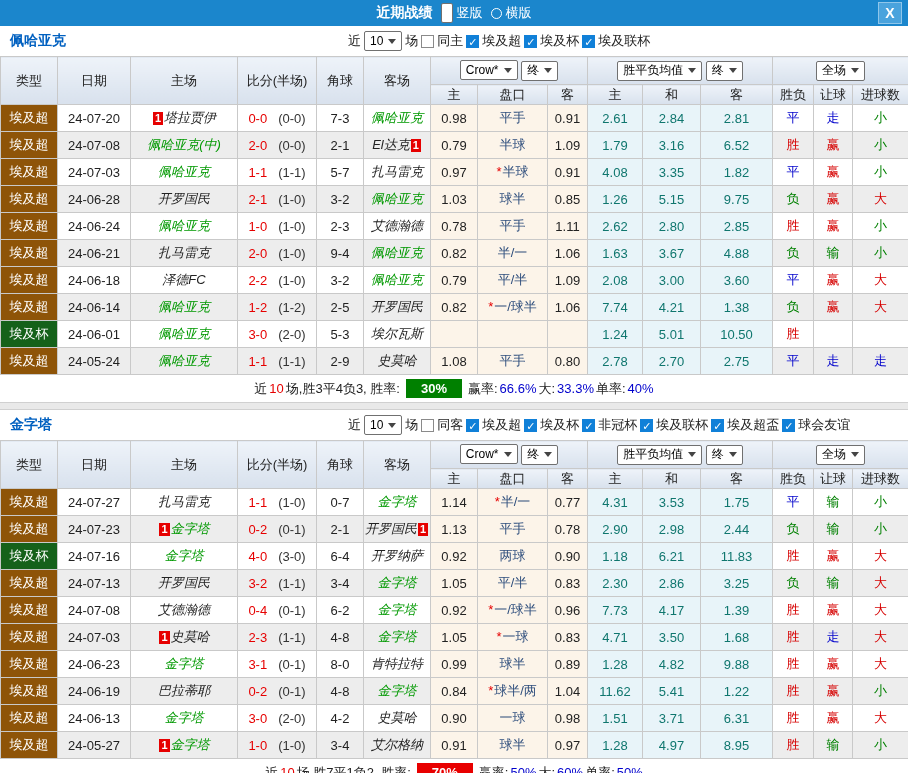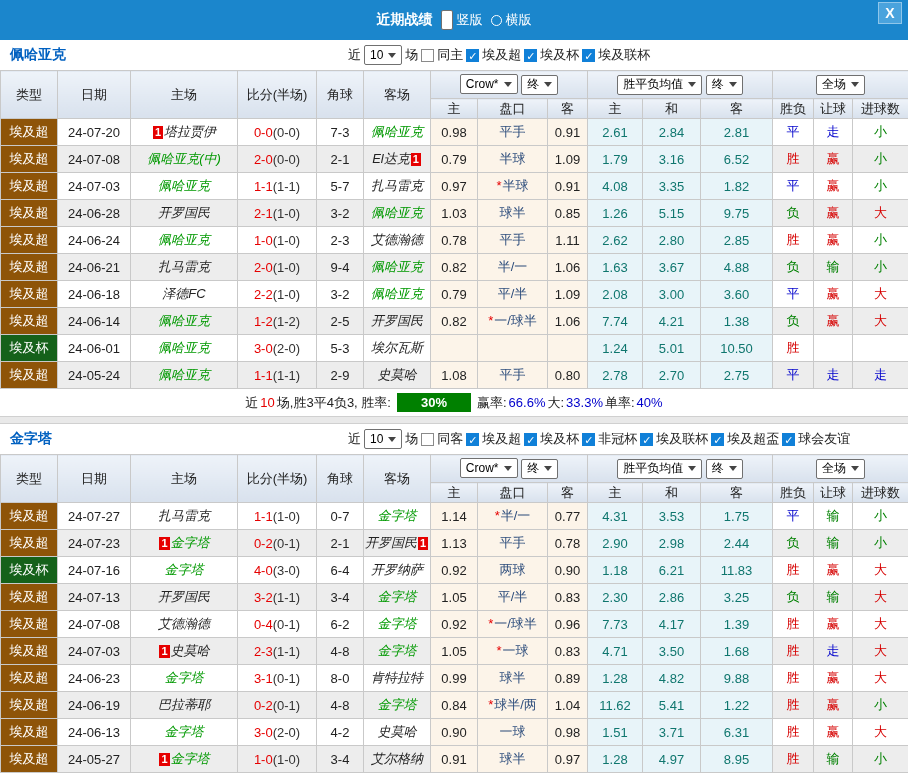--- a/index.html
+++ b/index.html
@@ -1,20 +1,20 @@
 <!DOCTYPE html>
 <html><head>
 <meta charset="utf-8">
 <style>
   * { box-sizing: border-box; }
   html,body { margin:0; padding:0; background:#fff; }
   body { width:908px; font-family:"Liberation Sans","DejaVu Sans",sans-serif; font-size:13px; color:#222; }
 
   
-  .titlebar { position:relative; height:40px; background:#1b86cc; display:flex; align-items:center; justify-content:center; color:#fff; }
+  .titlebar { position:relative; height:26px; background:#1b86cc; display:flex; align-items:center; justify-content:center; color:#fff; }
   .titlebar .t { font-weight:bold; font-size:14px; }
   .radio { display:inline-block; width:11px; height:11px; border:1.5px solid #fff; border-radius:50%; margin:0 4px 0 8px; vertical-align:-1px; }
   .radio.sel { background:#fff; }
   .close-btn { position:absolute; right:6px; top:2px; width:24px; height:22px; background:#4aa3dd; border:1px solid #8fc6ea; color:#fff; font-weight:bold; font-size:14px; text-align:center; line-height:20px; cursor:pointer; }
 
   
   .sec-head { position:relative; height:30px; display:flex; align-items:center; background:#fff; }
   .team { color:#0060c0; font-weight:bold; font-size:14px; margin-left:10px; }
   .sec-controls { position:absolute; left:348px; display:flex; align-items:center; white-space:nowrap; }
   .sec-controls > * { margin-right:3px; }
@@ -34,30 +34,30 @@
   tr.odd td { background:#fff; }
   td.c-odds { background:#fcf4e9 !important; color:#222; }
   td.c-hc { background:#fcf4e9 !important; color:#2d4d7c; }
   td.c-avg { background:#e8f4f9 !important; color:#0f766e; }
   td.type-super { background:#8e5408 !important; color:#fff; }
   td.type-cup { background:#15611a !important; color:#fff; }
   .tname { color:#222;font-style:italic; }
   .tname.green { color:#009900; }
   .badge { display:inline-block; background:#e60000; color:#fff; font-size:11px; font-weight:bold; padding:0 2px; line-height:13px; margin:0 1px; }
   .score-main { color:#e60000; }
-  .score-half { color:#333; }
+  .score-half { color:#333;padding-left:11px; }
   .star { color:#e60000; margin-right:1px; }
   .c-red { color:#d60000; }
   .c-blue { color:#0000cc; }
   .c-green { color:#008000; }
 
   
   .summary { height:27px; display:flex; align-items:center; justify-content:center; font-size:13px; color:#222; }
   .summary .num { color:#e60000; }
-  .summary .rate { color:#fff; font-weight:bold; padding:2px 24px; margin:18px 5px; }
+  .summary .rate { color:#fff; font-weight:bold; padding:2px 15px; margin:18px 5px; }
   .summary .pct { color:#0000cc; }
   .summary > span { margin:0 1px; }
   .divider { height:8px; background:#e9e9e9; border-top:1px solid #d0d0d0; border-bottom:1px solid #d0d0d0; }
 </style>
 </head>
 <body>
 
 <div class="titlebar">
   <span class="t">近期战绩</span>
   <span class="radio sel"></span>

